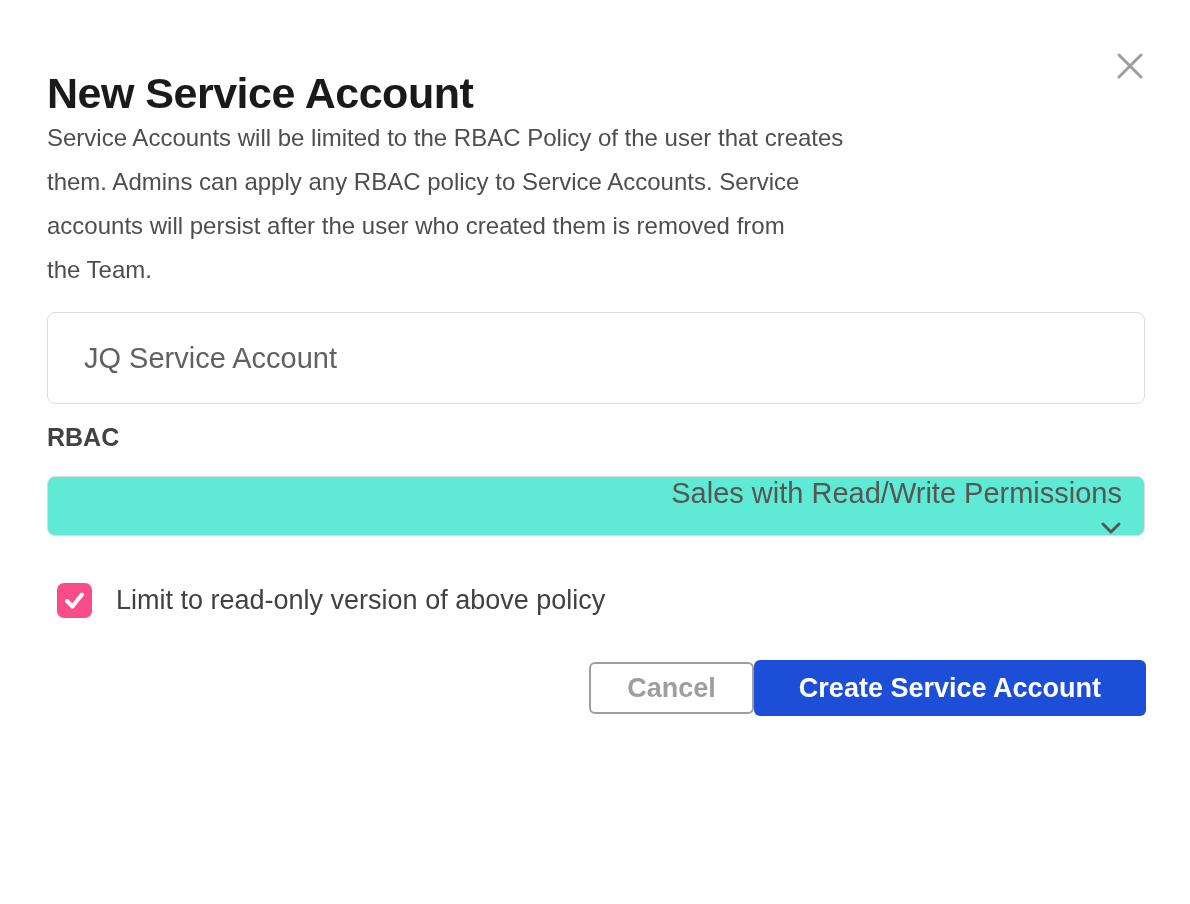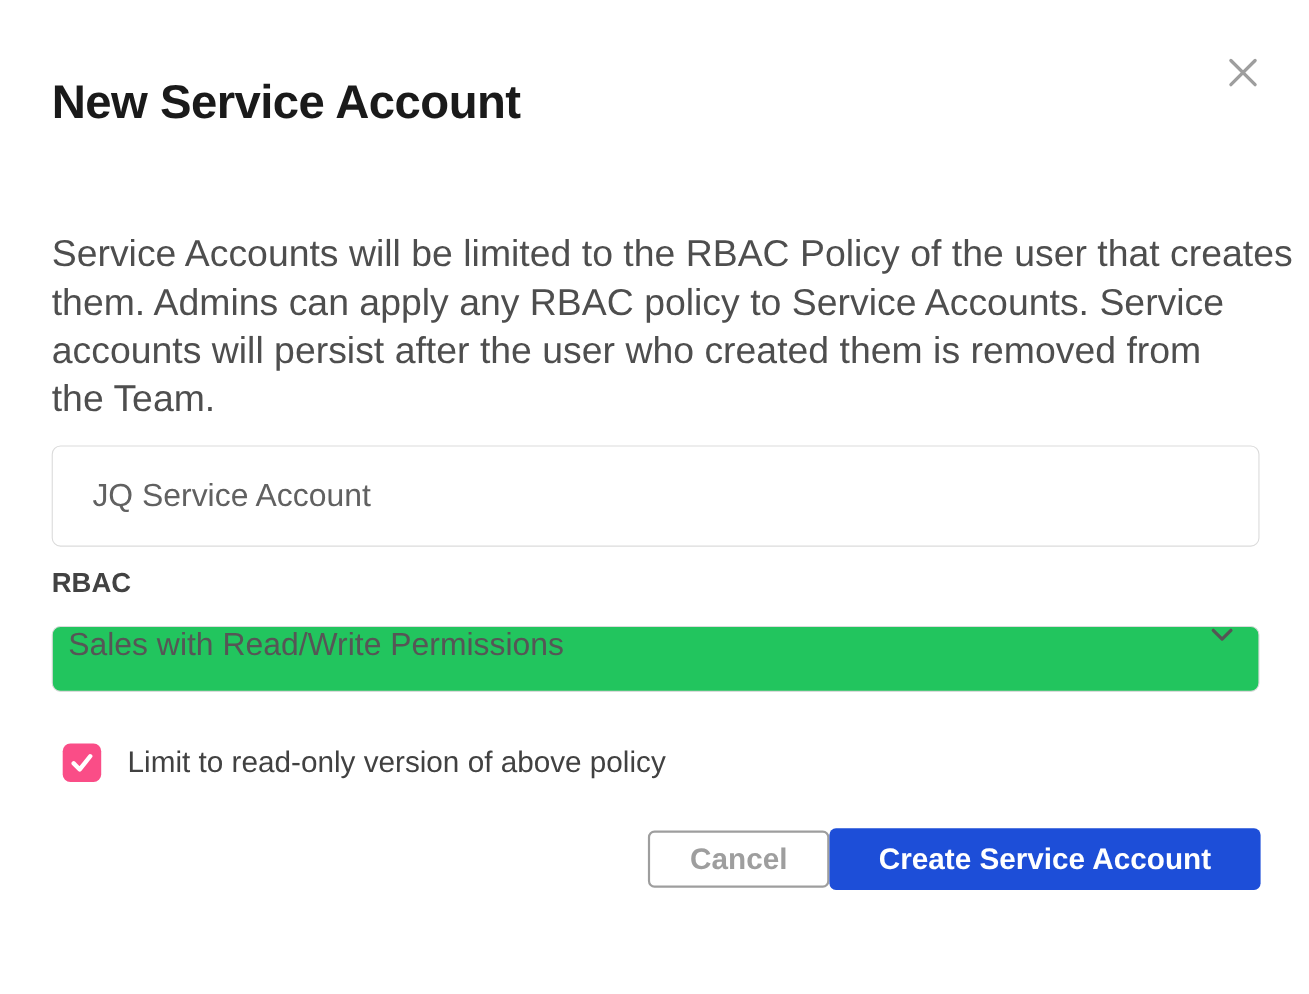--- a/index.html
+++ b/index.html
@@ -26,22 +26,21 @@
   }
   .close-btn {
     position: absolute;
     top: 50px; right: 44px;
     width: 32px; height: 32px;
     background: none; border: none;
     cursor: pointer;
     display: flex; align-items: center; justify-content: center;
   }
   .description {
-    margin-top: 93px;
-    font-size: 34px;
+    font-size: 24px;
     line-height: 44px;
     color: #4e4e4e;
   }
   .description .line { display: block; white-space: nowrap; }
   .field-label {
     display: block;
     margin-top: 38px;
     font-size: 25px;
     line-height: 30px;
     font-weight: 700;
@@ -62,26 +61,27 @@
     outline: none;
   }
   .field-label.rbac { margin-top: 18px; }
   .select-box {
     margin-top: 24px;
     width: 1098px;
     height: 60px;
     border: 1px solid #dbdbdb;
     border-radius: 8px;
     display: flex;
-    align-items: flex-start;
+    align-items: flex-end;
     padding: 0 22px 0 14px;
     font-size: 29px;
     color: #565656;
     cursor: pointer;
-    background: #22c55e;
+    background: #5eead4;
+    flex-direction: column;
   }
   .select-box .select-value { flex: 1 1 auto; }
   .select-box .chevron { flex: 0 0 auto; display: flex; align-items: center; }
   .checkbox-row {
     margin-top: 47px;
     margin-left: 10px;
     display: flex;
     align-items: center;
     cursor: pointer;
   }

